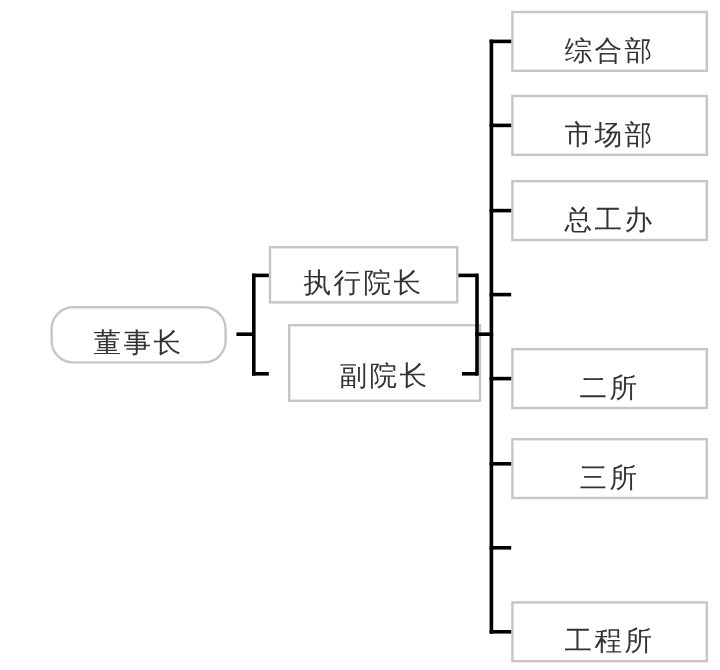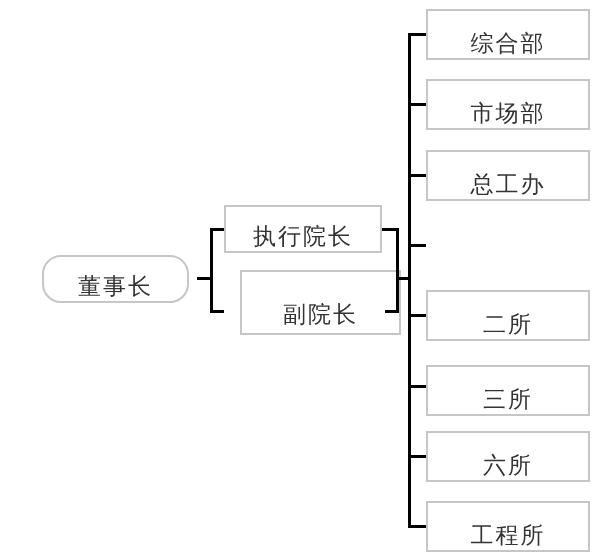--- a/index.html
+++ b/index.html
@@ -50,23 +50,20 @@
     </div>
   <div class="box dept" style="top:79px">
       <span>市场部</span>
     </div>
   <div class="box dept" style="top:290px">
       <span>二所</span>
     </div>
   <div class="box dept" style="top:365px">
       <span>三所</span>
     </div>
-  <div class="box dept" style="top:431px">
-      <span>六所</span>
-    </div>
   <div class="box dept" style="top:501px">
       <span>工程所</span>
     </div>
 
   <div class="line h" style="left:197px;top:277px;width:15px"></div>
   <div class="line v" style="left:210px;top:228px;height:85px"></div>
   <div class="line h" style="left:210px;top:228px;width:14px"></div>
   <div class="line h" style="left:210px;top:310px;width:14px"></div>
 
   <div class="line h" style="left:382px;top:228px;width:16px"></div>

